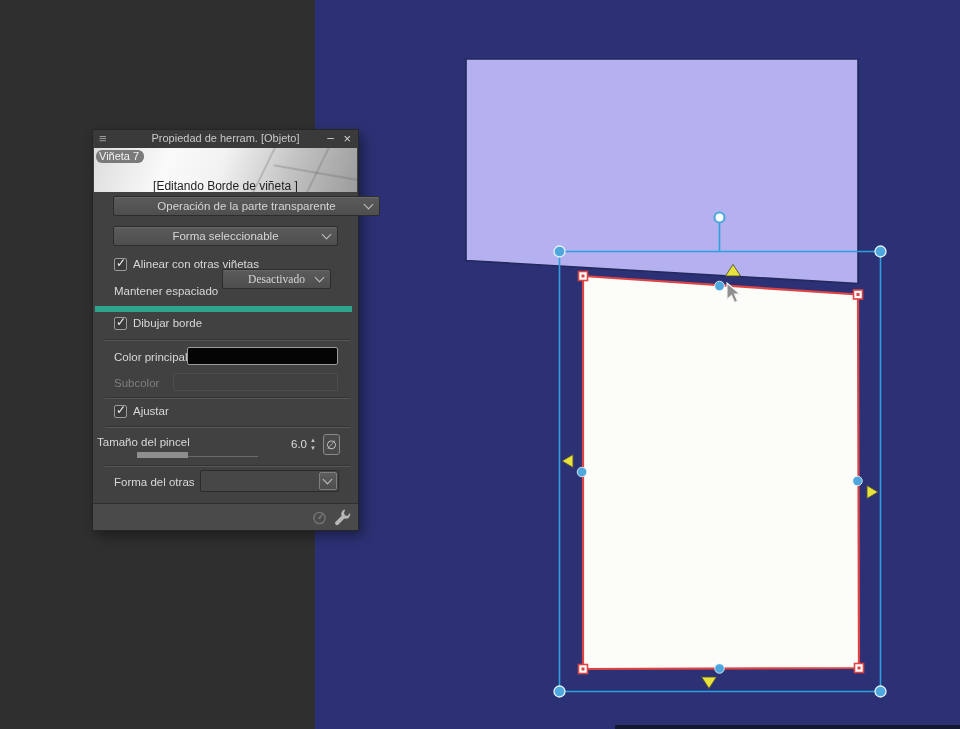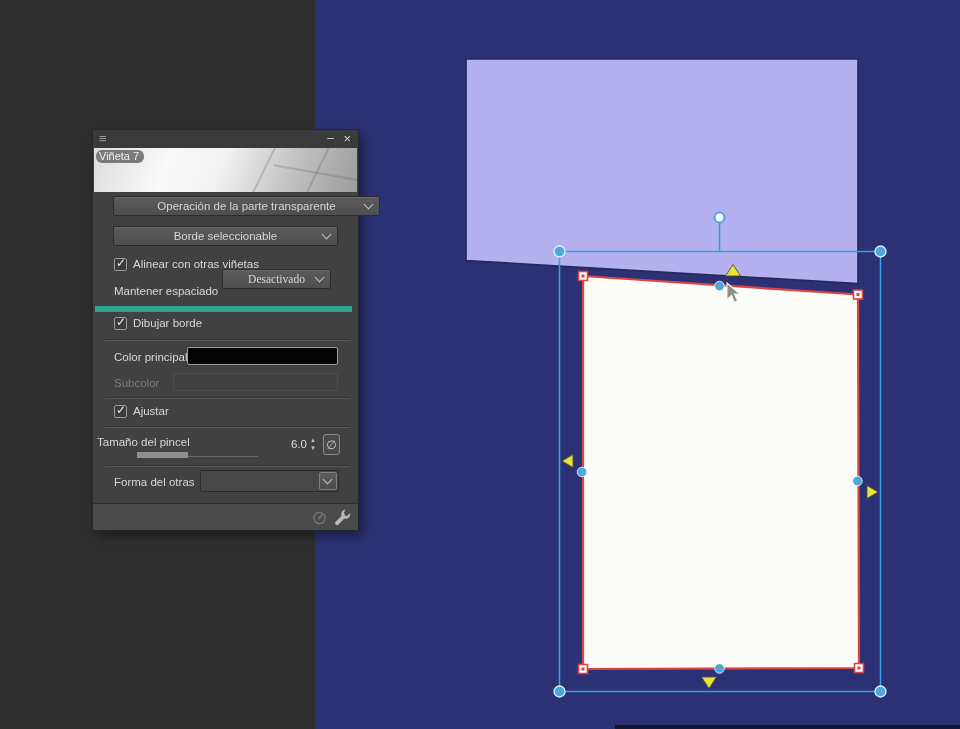--- a/index.html
+++ b/index.html
@@ -141,38 +141,40 @@
     <polygon points="878,492 867,485.5 867,498.5" stroke="#55522e" stroke-width="0.9" fill="#e8e23c"></polygon>
     <polygon points="709,688.5 701.5,677 716.5,677" stroke="#55522e" stroke-width="0.9" fill="#e8e23c"></polygon>
 
     <polygon points="727,283 727,299.5 731.5,295.5 734.5,302.5 737.5,301 734.5,294 740,294" fill="#8f8f8f" stroke="#f5f5f5" stroke-width="1.1"></polygon>
   </svg>
 
   <div class="panel">
 
     <div class="titlebar">
       <span class="menu-ic">≡</span>
+      <span class="title">Propiedad de herram. [Objeto]</span>
       <span class="minbtn">–</span>
       <span class="clsbtn">×</span>
     </div>
 
     <div class="preview">
       <div class="pline pl1"></div>
       <div class="pline pl2"></div>
       <div class="pline pl3"></div>
       <span class="pbadge">Viñeta 7</span>
+      <div class="pstatus">[Editando Borde de viñeta ]</div>
     </div>
 
     <div class="dd dd1">
       <span>Operación de la parte transparente</span>
       <span class="chev"></span>
     </div>
 
     <div class="dd dd2">
-      <span>Borde seleccionable</span>
+      <span>Forma seleccionable</span>
       <span class="chev"></span>
     </div>
 
     <div class="row-align">
       <span class="cb">
         <span class="ck">✓</span>
       </span>
       <span class="cb-label">Alinear con otras viñetas</span>
     </div>
 

